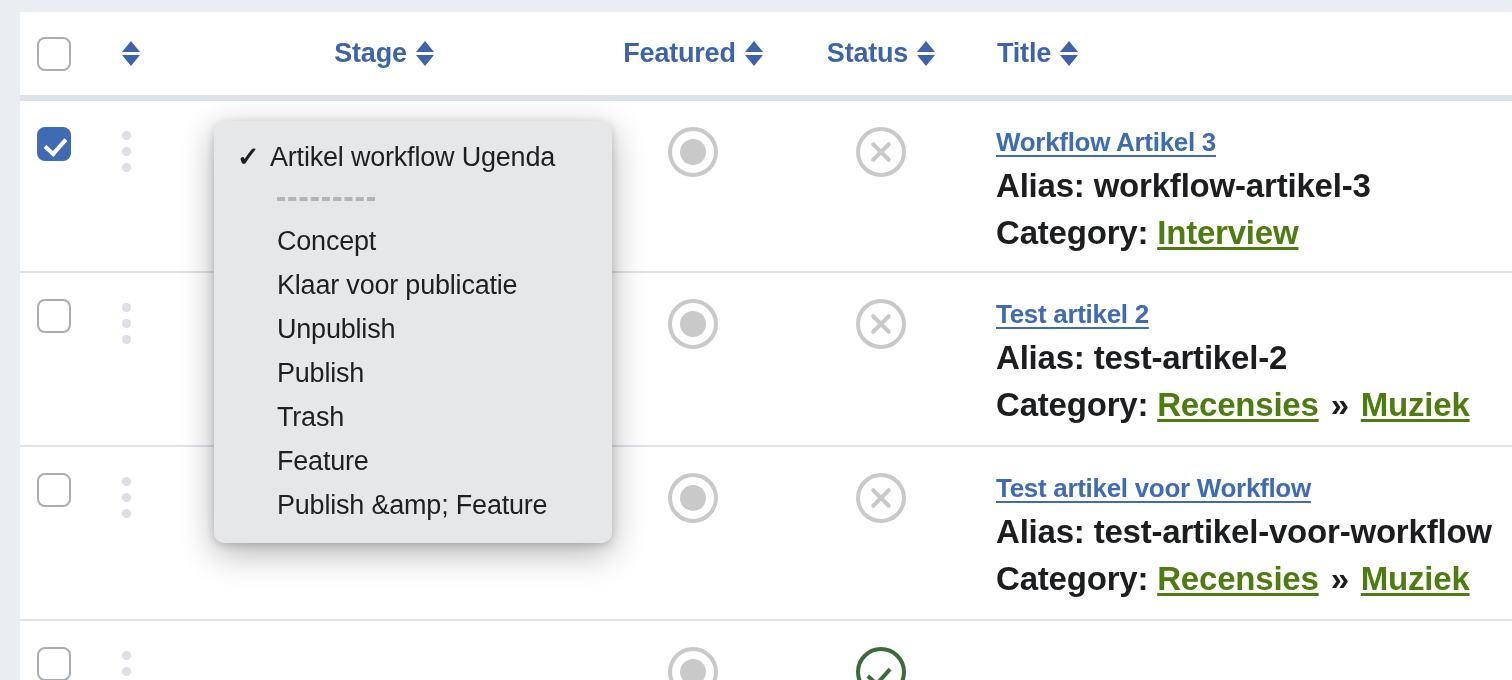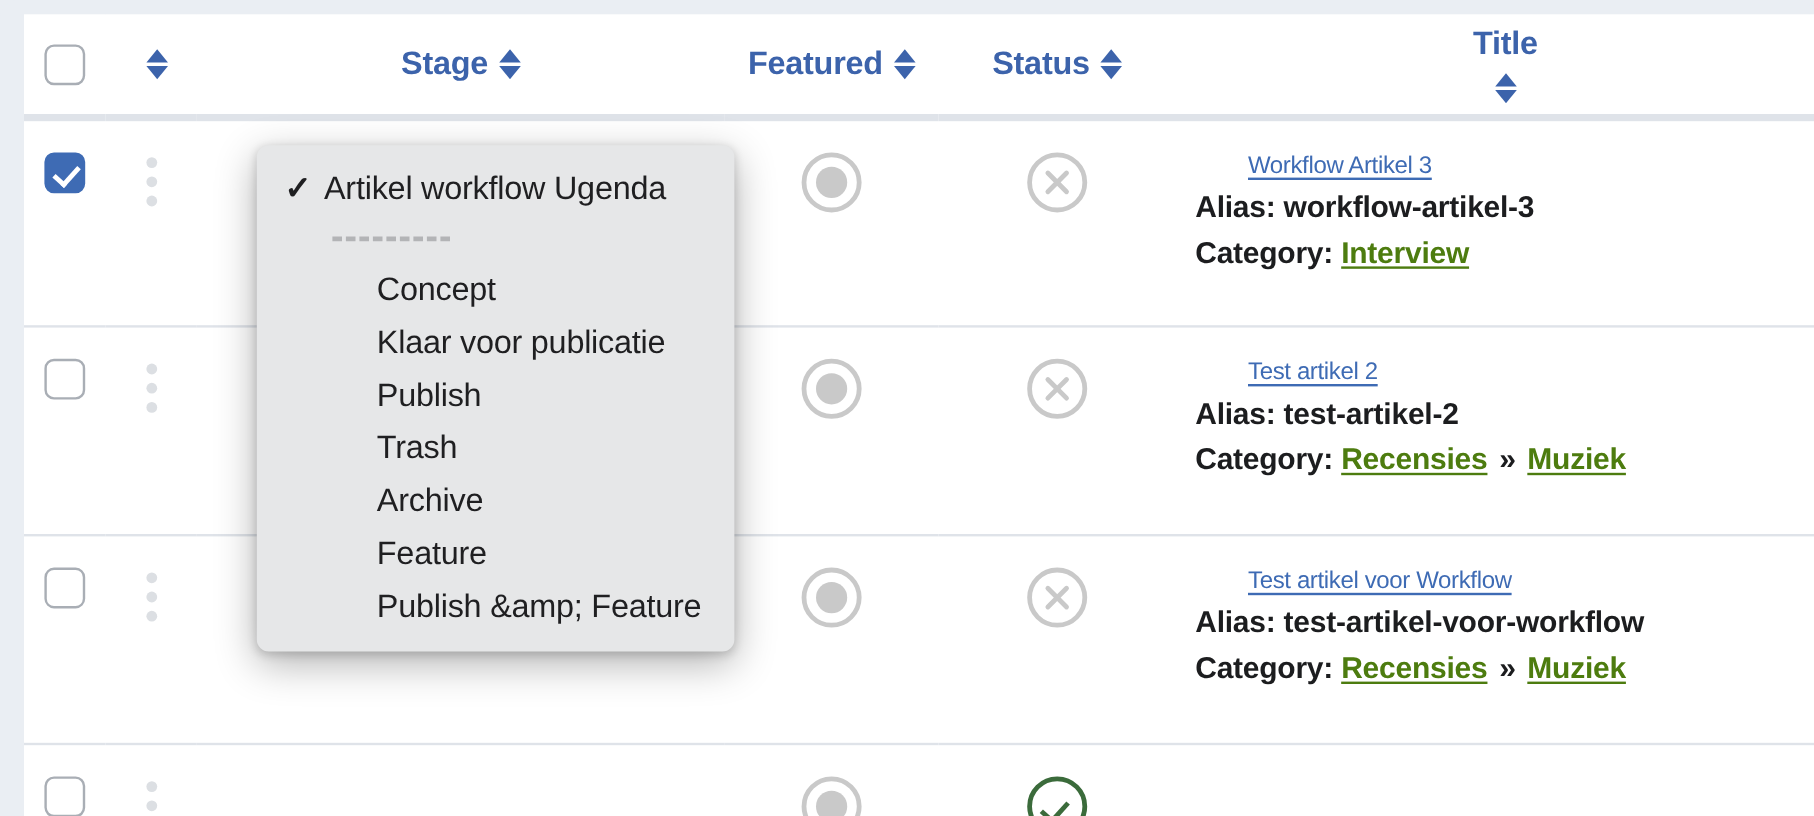--- a/index.html
+++ b/index.html
@@ -58,21 +58,21 @@
     display: flex;
     align-items: center;
     justify-content: center;
     gap: 9px;
     color: #3c63ab;
     font-size: 27px;
     font-weight: bold;
     letter-spacing: -0.2px;
     white-space: nowrap;
   }
-  .th-inner.left-pad { justify-content: flex-start; padding-left: 17px; flex-direction: column; }
+  .th-inner.left-pad { justify-content: flex-start; padding-left: 17px; }
 
   .sort-icon {
     display: inline-flex;
     flex-direction: column;
     align-items: center;
     justify-content: center;
     gap: 3px;
     line-height: 0;
   }
   .sort-icon .tri-up {
@@ -193,31 +193,30 @@
     width: 10px; height: 18px;
     border: solid #3b6b3b;
     border-width: 0 4px 4px 0;
     transform: rotate(42deg);
   }
 
   
   .title-cell { padding-left: 16px; padding-top: 26px; }
   a.title-link {
     color: #3e6bb4;
-    font-size: 20px;
-    font-weight: normal;
+    font-size: 26px;
+    font-weight: bold;
     text-decoration: underline;
     text-underline-offset: 4px;
     letter-spacing: -0.3px;
     white-space: nowrap;
-    margin-left: 44px;
   }
   .meta {
     margin-top: 9px;
-    font-size: 25px;
+    font-size: 33px;
     color: #1c1d1f;
     font-weight: bold;
     letter-spacing: -0.2px;
     white-space: nowrap;
   }
   .meta a {
     color: #4d7c0f;
     text-decoration: underline;
     text-underline-offset: 3px;
   }
@@ -246,21 +245,21 @@
     white-space: nowrap;
   }
   .dd-item .check {
     width: 33px;
     margin-left: -7px;
     font-size: 27px;
     color: #1f1f21;
     font-weight: 600;
   }
   .dd-item .label { display: inline-block; }
-  .dd-item.indent { padding-left: 100px; }
+  .dd-item.indent { padding-left: 63px; }
 
   .dd-sep {
     height: 40px;
     display: flex;
     align-items: center;
     padding-left: 63px;
   }
   .dd-sep span {
     display: block;
     width: 98px;
@@ -431,27 +430,27 @@
         <div class="dd-sep">
           <span></span>
         </div>
         <div class="dd-item indent">
           <span class="label">Concept</span>
         </div>
         <div class="dd-item indent">
           <span class="label">Klaar voor publicatie</span>
         </div>
         <div class="dd-item indent">
+          <span class="label">Unpublish</span>
+        </div>
+        <div class="dd-item indent">
           <span class="label">Publish</span>
         </div>
         <div class="dd-item indent">
           <span class="label">Trash</span>
-        </div>
-        <div class="dd-item indent">
-          <span class="label">Archive</span>
         </div>
         <div class="dd-item indent">
           <span class="label">Feature</span>
         </div>
         <div class="dd-item indent">
           <span class="label">Publish &amp;amp; Feature</span>
         </div>
       </div>
   </div>
 

